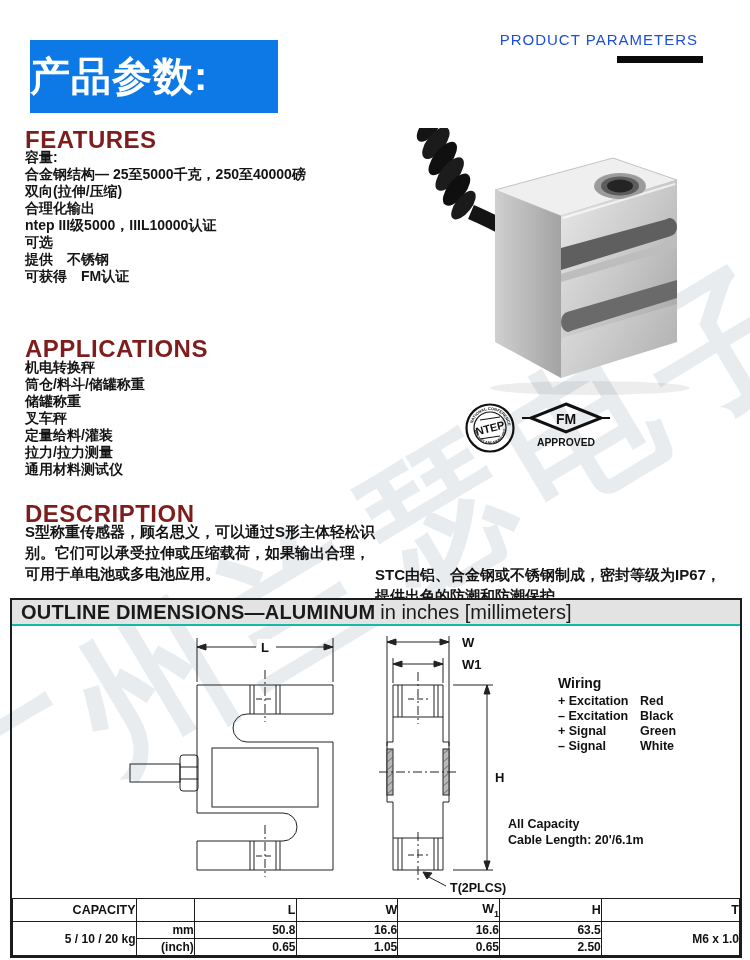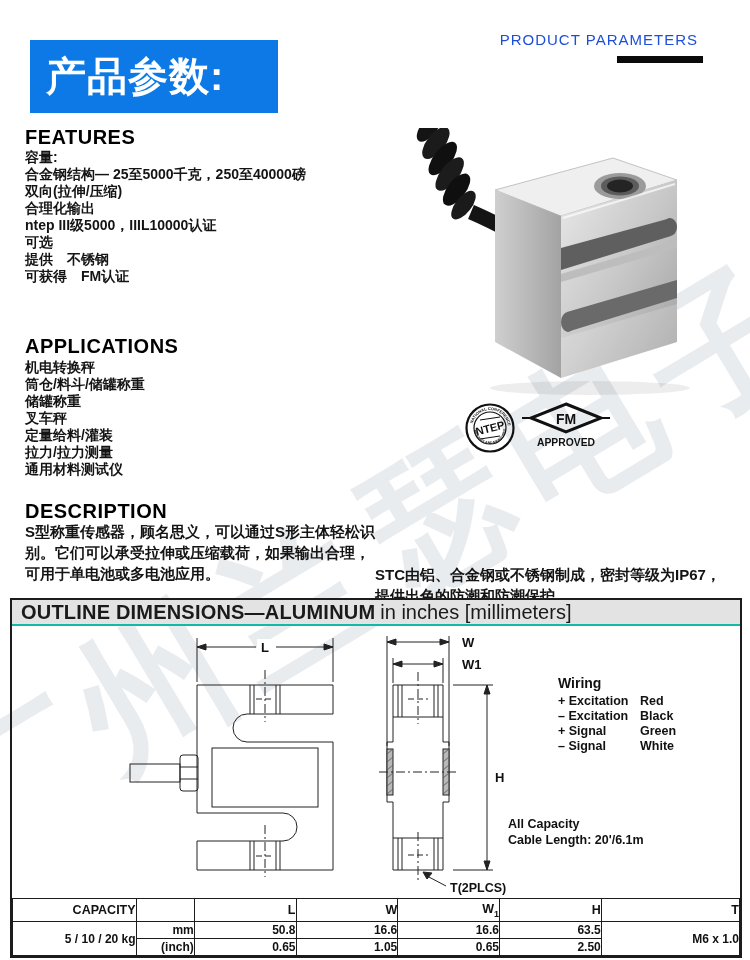--- a/index.html
+++ b/index.html
@@ -9,26 +9,26 @@
 
   
   .watermark{position:absolute;left:-130px;top:430px;width:1100px;white-space:nowrap;
     transform:rotate(-31deg);font-size:150px;font-weight:bold;letter-spacing:16px;
     color:rgba(183,191,203,0.30);z-index:1;pointer-events:none;}
 
   .content{position:relative;z-index:2;}
 
   
   .title-box{left:30px;top:40px;width:248px;height:73px;background:#0c79e7;color:#fff;
-    font-size:40px;font-weight:bold;display:flex;align-items:center;padding-left:16px;
+    font-size:40px;font-weight:bold;display:flex;align-items:center;
     box-sizing:border-box;letter-spacing:1px;}
   .pp-label{right:52px;top:31px;font-size:15px;color:#1d4ed8;letter-spacing:1px;}
   .pp-bar{right:47px;top:56px;width:86px;height:7px;background:#0a0a0a;}
 
-  .h1{font-size:20px;font-weight:bold;color:#000000;letter-spacing:0.5px;text-align:center;}
+  .h1{font-size:24px;font-weight:bold;color:#7f1d1d;letter-spacing:0.5px;text-align:center;}
   .cjk{font-size:14px;font-weight:bold;line-height:17px;color:#141414;}
   .para{font-size:15px;font-weight:bold;line-height:21px;color:#141414;}
 
   
   .outline-box{left:10px;top:598px;width:732px;height:360px;border:2px solid #1c1c1c;
     box-sizing:border-box;background:transparent;}
   .outline-header{height:26px;background:#e3e3e3;border-bottom:2px solid #14b8a6;
     box-sizing:border-box;display:flex;align-items:center;padding:0 9px;font-size:20px;}
   .outline-header b{letter-spacing:0.2px;}
   .outline-header span{margin-left:5px;font-weight:normal;}

